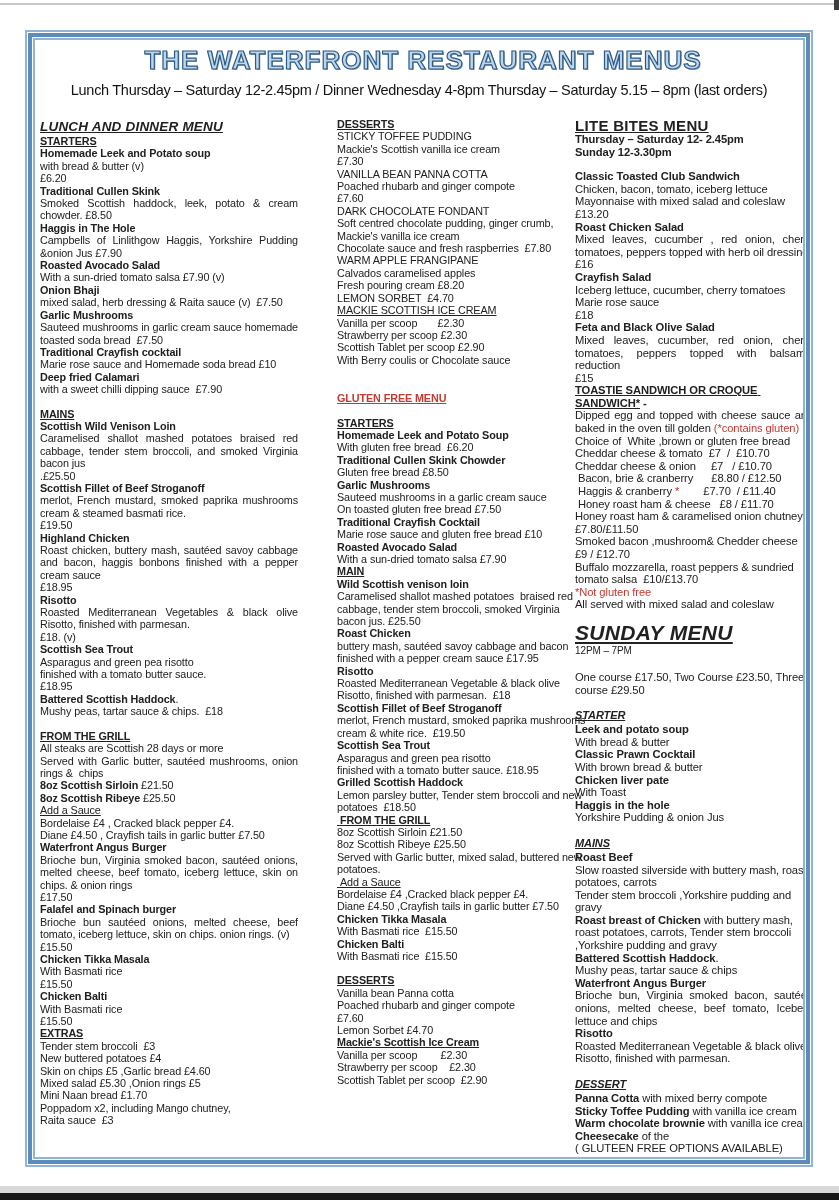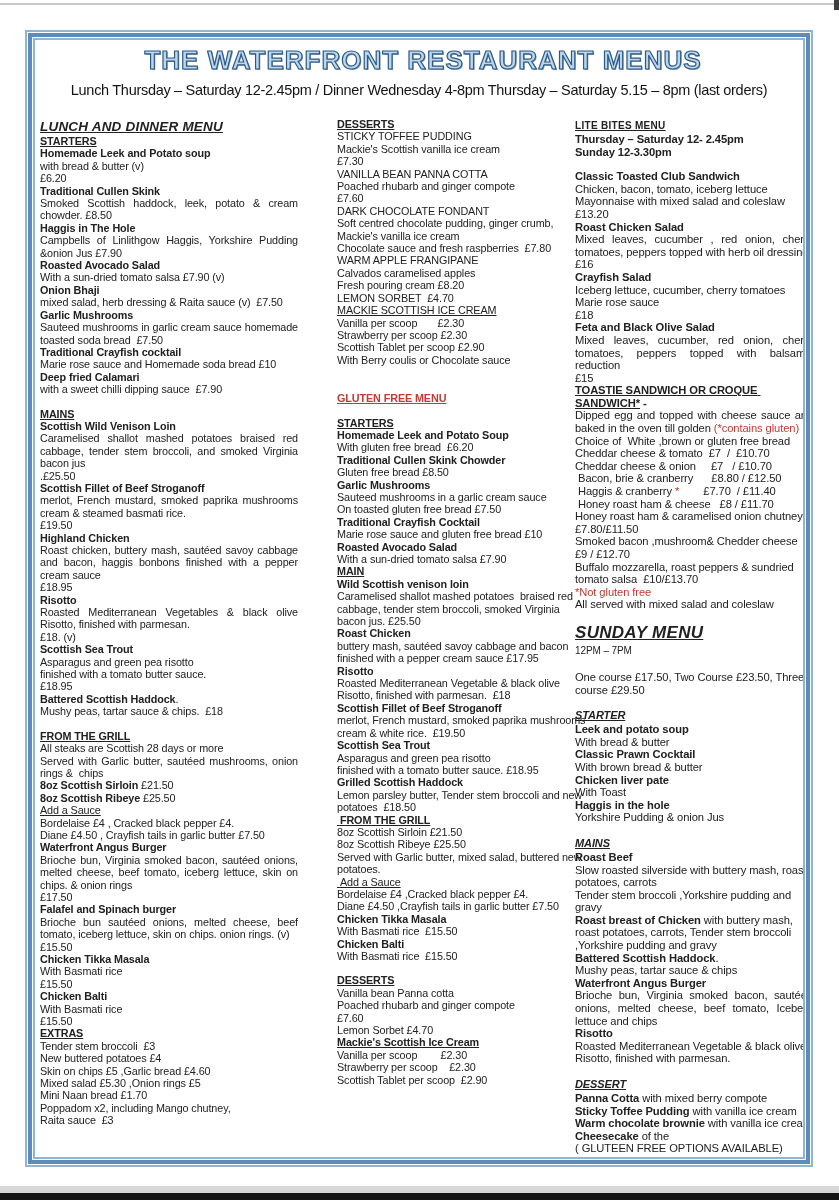--- a/index.html
+++ b/index.html
@@ -25,22 +25,22 @@
 
   .col{position:absolute;top:78px;font-size:10.8px;line-height:12.4px;white-space:pre-wrap;
        letter-spacing:-0.1px;color:#212121;}
   .col1{left:5px;width:258px;}
   .col2{left:275px;width:253px;margin-left:27px;}
   .col3{left:540px;width:238px;font-size:11.2px;line-height:12.6px;}
 
   .line{min-height:12px;}
   .just{text-align:justify;}
   .h1{font-size:13.5px;line-height:17px;letter-spacing:.2px;}
-  .hl{font-size:10px;line-height:15px;letter-spacing:.3px;}
-  .hsun{font-size:17px;line-height:20px;letter-spacing:.3px;}
+  .hl{font-size:15px;line-height:15px;letter-spacing:.3px;}
+  .hsun{font-size:21px;line-height:20px;letter-spacing:.3px;}
   .sub{font-size:10px;line-height:16px;}
   .h2i{font-size:11px;line-height:15px;}
   .gap{height:12px;}
   .g2{height:26px;}
 
   span.b{font-weight:700;}
   span.u{text-decoration:underline;}
   span.i{font-style:italic;}
   span.red{color:#c23a31;}
 </style>

